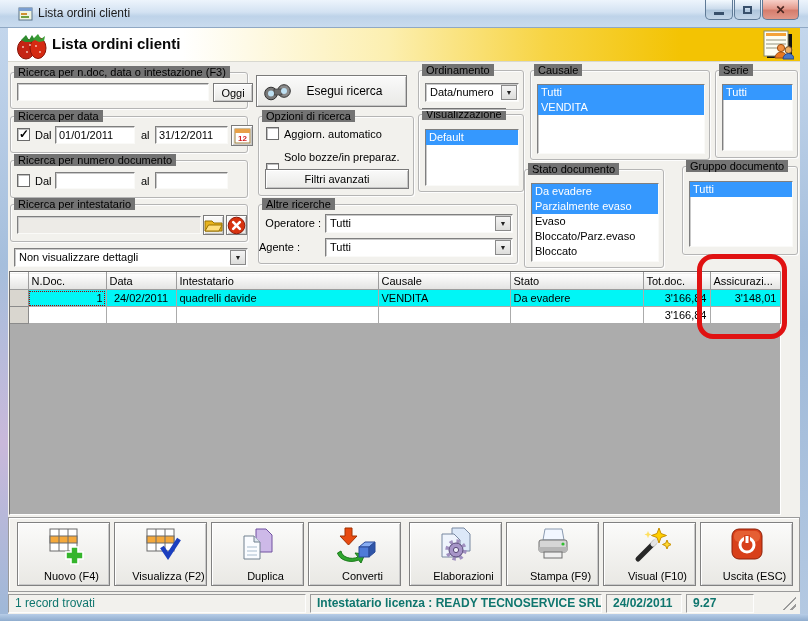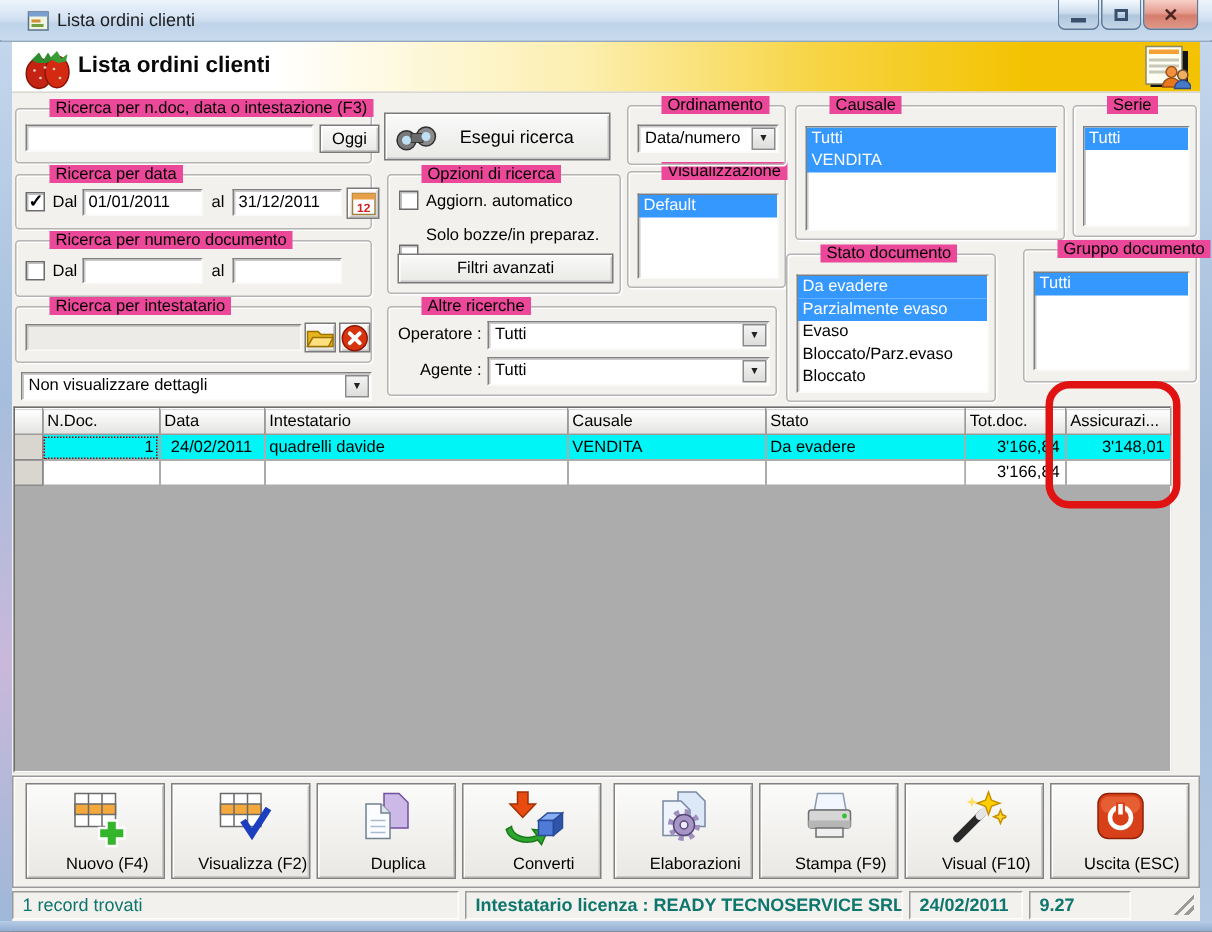--- a/index.html
+++ b/index.html
@@ -27,21 +27,21 @@
   .frame-l { left:0; top:28px; width:8px; bottom:0; background:linear-gradient(180deg,#C3D6EC,#A5BEDC 40%,#C9B8DA 70%,#9DB8D8); }
   .frame-r { right:0; top:28px; width:8px; bottom:0; background:linear-gradient(180deg,#C3D6EC,#9FB9D8 50%,#B4C9E2); }
   .frame-b { left:0; right:0; bottom:0; height:7px; background:linear-gradient(180deg,#B7CDE7,#8FACCE); }
   
   .appheader { left:8px; top:28px; width:792px; height:34px;
     background:linear-gradient(90deg,#FFFFFF 0%,#FFFFFF 22%,#FCEFB0 48%,#F7D443 68%,#F3C303 85%);
     border-bottom:1px solid #D8D8D0; }
   .appheader .htitle { position:absolute; left:44px; top:7px; font-size:15px; font-weight:bold; color:#090909; }
   
   .grp { border:1px solid #B5B5B5; border-radius:3px; box-shadow: inset 1px 1px 0 #FDFDFD, 1px 1px 0 #FDFDFD; }
-  .legend { position:absolute; top:-7px; left:22px; background:#ec4899; padding:0 4px; font-size:11px; color:#000; white-space:nowrap; }
+  .legend { position:absolute; top:-7px; left:3px; background:#737373; padding:0 4px; font-size:11px; color:#000; white-space:nowrap; }
   .lbl { font-size:11px; color:#000; white-space:nowrap; }
   
   .sunken { background:#fff; border:1px solid; border-color:#7F7F7F #FAFAF8 #FAFAF8 #7F7F7F; box-shadow: inset 1px 1px 0 #C9C9C9; }
   input.sunken { font-family:"Liberation Sans",sans-serif; font-size:11px; padding:0 3px; outline:none; color:#000; }
   input.dis { background:#EDEBE7; }
   .btn { background:linear-gradient(180deg,#FAFAFA,#E9E9E6); border:1px solid #7A7A7A;
     box-shadow: inset 1px 1px 0 #FFFFFF, inset -1px -1px 0 #C6C6C6;
     font-size:11px; color:#000; display:flex; align-items:center; justify-content:center; }
   .combo { background:#fff; border:1px solid; border-color:#7F7F7F #FAFAF8 #FAFAF8 #7F7F7F; box-shadow: inset 1px 1px 0 #C9C9C9; }
   .combo .cval { position:absolute; left:4px; top:2px; font-size:11px; color:#000; }
@@ -221,21 +221,21 @@
     <div class="abs btn" style="left:6px;top:52px;width:144px;height:20px">Filtri avanzati</div>
   </div>
 
   <div class="abs grp" style="left:258px;top:204px;width:260px;height:60px">
     <span class="legend">Altre ricerche</span>
     <span class="abs lbl" style="left:0;top:12px;width:62px;text-align:right">Operatore :</span>
     <div class="abs combo" style="left:66px;top:9px;width:188px;height:19px">
       <span class="cval">Tutti</span>
       <span class="carr">▼</span>
     </div>
-    <span class="abs lbl" style="left:0;top:36px;width:62px;text-align:right">Agente :</span>
+    <span class="abs lbl" style="left:0;top:36px;width:62px;text-align:left">Agente :</span>
     <div class="abs combo" style="left:66px;top:33px;width:188px;height:19px">
       <span class="cval">Tutti</span>
       <span class="carr">▼</span>
     </div>
   </div>
 
   <div class="abs grp" style="left:418px;top:114px;width:106px;height:78px">
     <span class="legend">Visualizzazione</span>
     <div class="abs listbox" style="left:6px;top:14px;width:94px;height:57px">
       <div class="li sel">Default</div>

